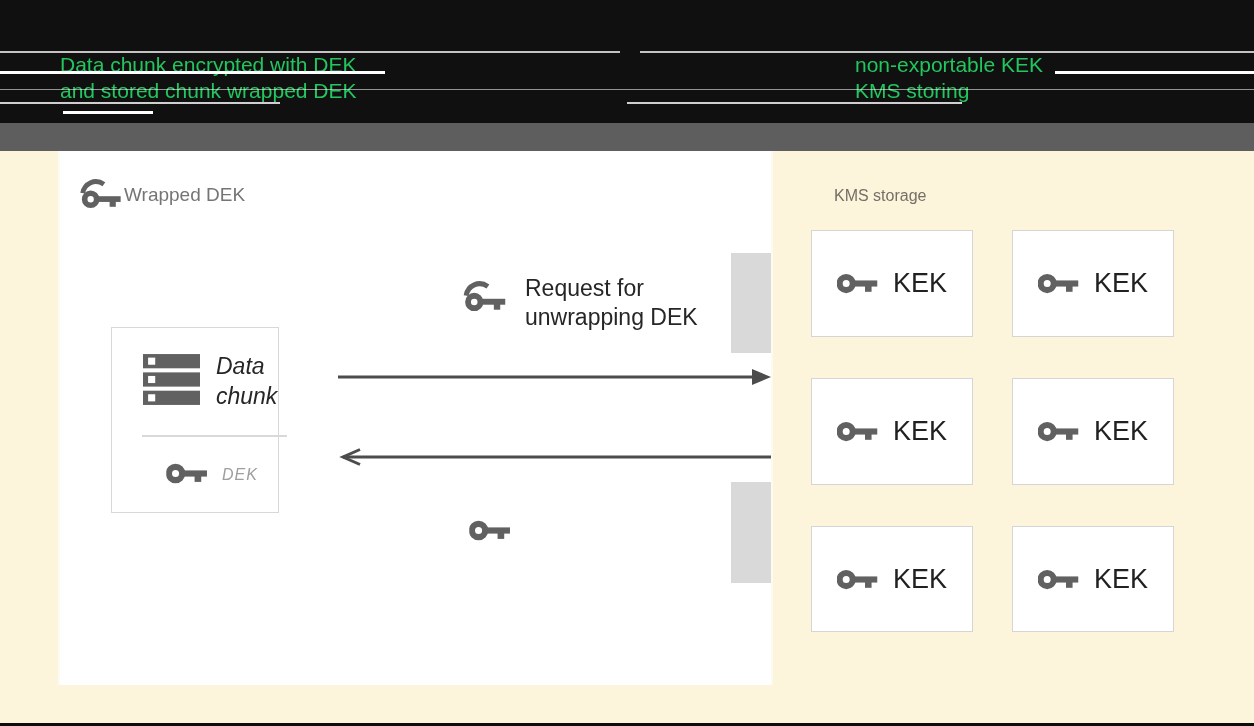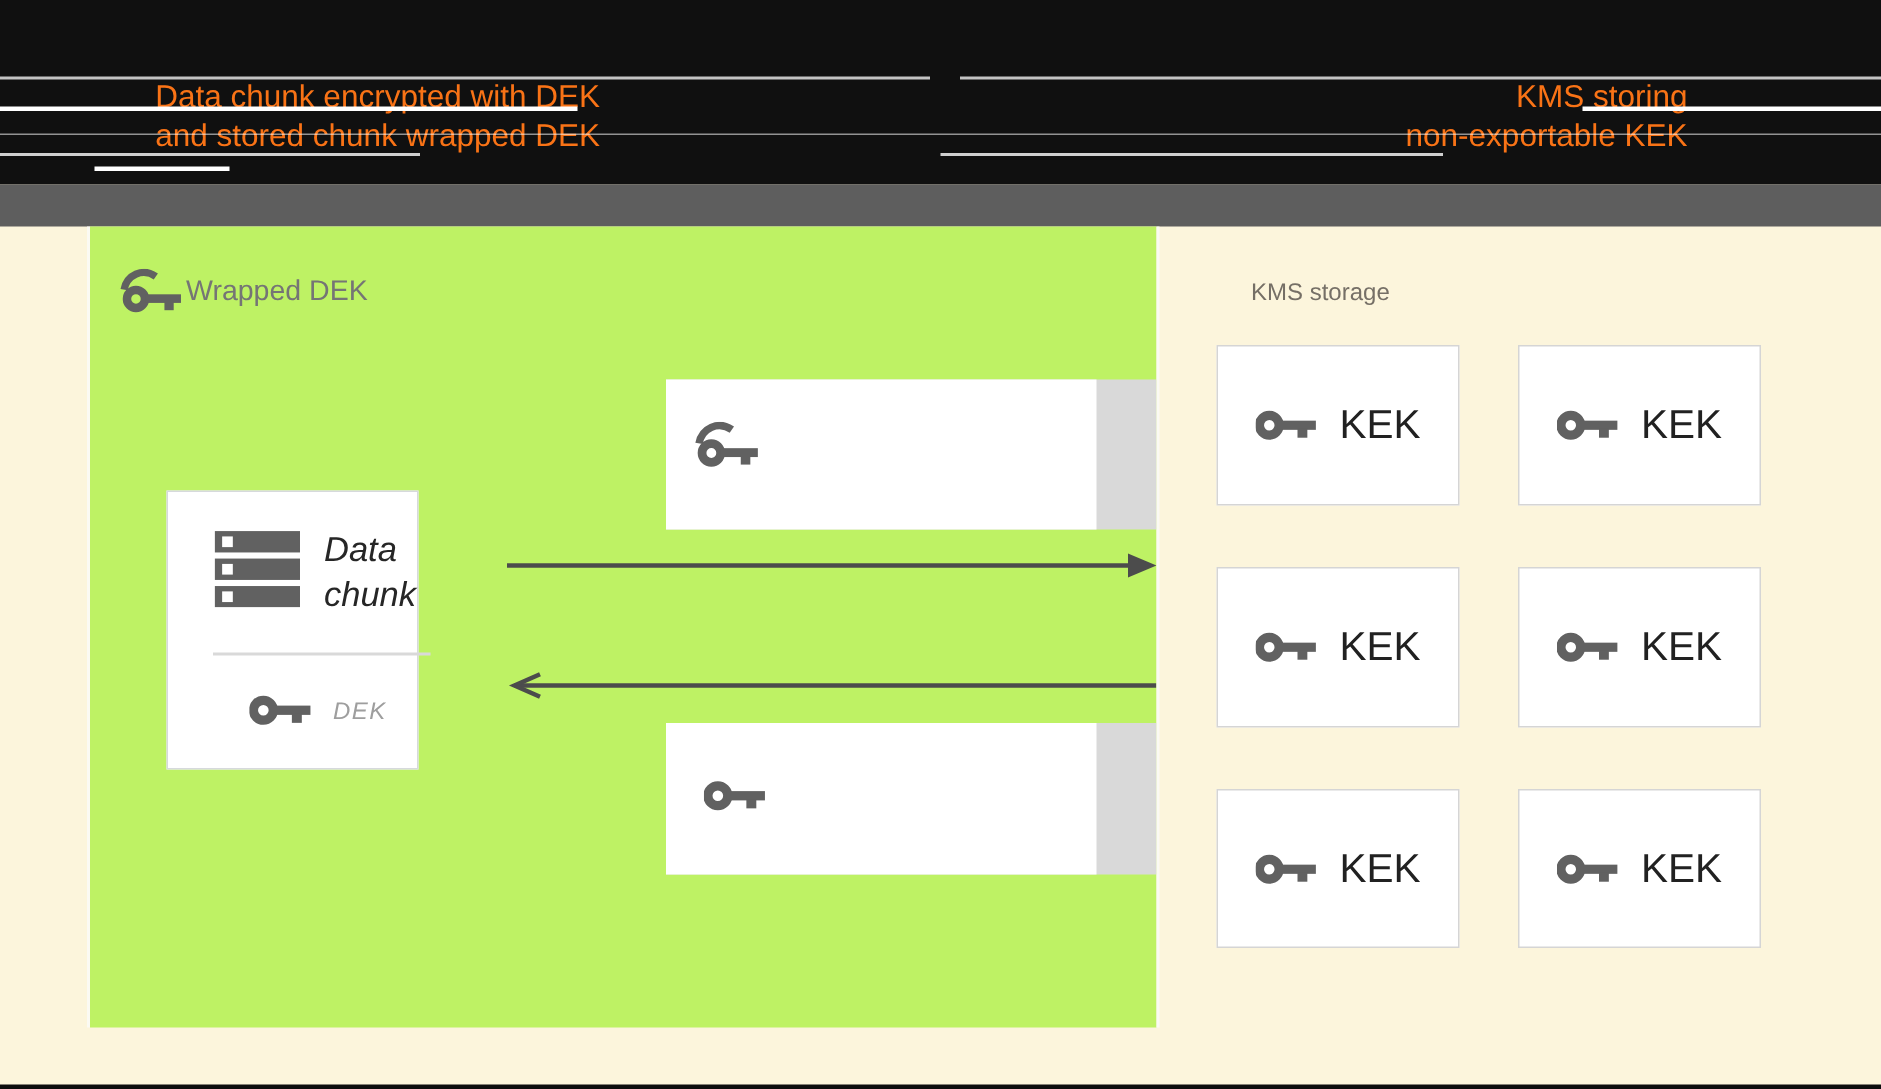--- a/index.html
+++ b/index.html
@@ -8,40 +8,40 @@
   .stage{
     position:relative; width:1254px; height:726px; margin:0 auto;
     background:#fcf5dc; overflow:hidden;
   }
   
   .banner{
     position:absolute; left:0; top:0; width:1254px; height:123px;
     background:#101010;
   }
   .caption{
-    position:absolute; top:52px; text-align:right;
-    color:#f97316; font-size:21px; line-height:26px; font-weight:400;
+    position:absolute; top:52px; text-align:left;
+    color:#22c55e; font-size:21px; line-height:26px; font-weight:400;
   }
   .caption span{ display:block; }
   .caption.left{ left:60px; width:340px; }
   .caption.right{ left:855px; width:270px; }
   .glitch{ position:absolute; background:#ffffff; }
   
   .grayband{
     position:absolute; left:0; top:123px; width:1254px; height:28px;
     background:#5e5e5e;
   }
   
   .bottombar{
     position:absolute; left:0; bottom:0; width:1254px; height:3px; background:#0d0d0d;
   }
   
   .left-panel{
     position:absolute; left:60px; top:151px; width:711px; height:534px;
-    background:#bef264;
+    background:#ffffff;
   }
   .panel-edge{ position:absolute; top:151px; width:2px; height:534px; background:#fbfaf3; }
   .edge-l{ left:58px; } .edge-r{ left:771px; }
   .panel-label{
     position:absolute; left:64px; top:32px;
     color:#757575; font-size:19px; line-height:24px;
   }
   .icon{ color:#616161; display:block; }
   .hdr-icon{ position:absolute; left:20px; top:28px; }
   
@@ -128,22 +128,22 @@
 </svg>
 
 <div class="stage">
 
   <div class="banner">
     <div class="caption left">
       <span>Data chunk encrypted with DEK</span>
       <span>and stored chunk wrapped DEK</span>
     </div>
     <div class="caption right">
+      <span>non-exportable KEK</span>
       <span>KMS storing</span>
-      <span>non-exportable KEK</span>
     </div>
 
     <div class="glitch" style="left:0;top:51px;width:620px;height:2px;opacity:.75"></div>
     <div class="glitch" style="left:640px;top:51px;width:614px;height:2px;opacity:.75"></div>
     <div class="glitch" style="left:0;top:71px;width:385px;height:3px"></div>
     <div class="glitch" style="left:1055px;top:71px;width:199px;height:3px"></div>
     <div class="glitch" style="left:0;top:89px;width:1254px;height:1px;opacity:.55"></div>
     <div class="glitch" style="left:0;top:102px;width:280px;height:2px;opacity:.8"></div>
     <div class="glitch" style="left:627px;top:102px;width:335px;height:2px;opacity:.8"></div>
     <div class="glitch" style="left:63px;top:111px;width:90px;height:3px"></div>
@@ -167,20 +167,21 @@
           <use href="#sym-key"></use>
         </svg>
       <div class="dc-dek">DEK</div>
     </div>
 
     <div class="msg-band band-request"></div>
     <div class="msg-box box-request">
       <svg class="icon msg-icon req-icon" width="48" height="31" viewBox="0 0 52 34">
           <use href="#sym-key-wrapped"></use>
         </svg>
+      <div class="msg-text">Request for unwrapping DEK</div>
     </div>
 
     <div class="msg-band band-return"></div>
     <div class="msg-box box-return">
       <svg class="icon msg-icon ret-icon" width="43" height="23" viewBox="0 0 48 26">
           <use href="#sym-key"></use>
         </svg>
     </div>
 
     <svg class="arrow" style="left:278px;top:217px" width="433" height="18" viewBox="0 0 433 18">

